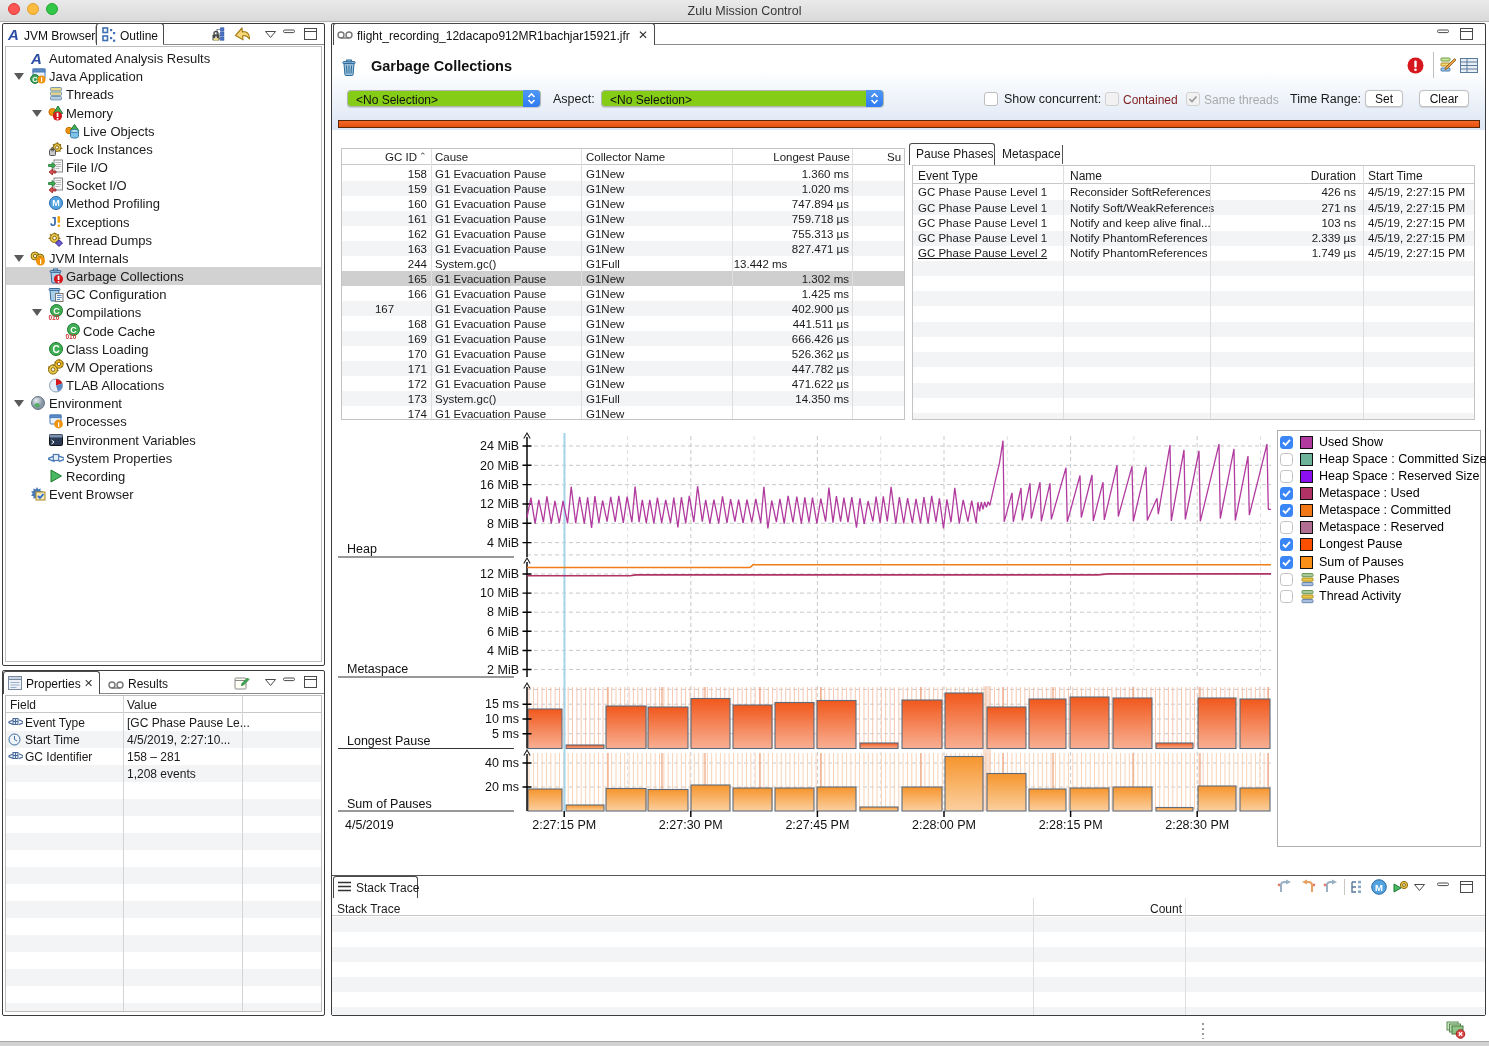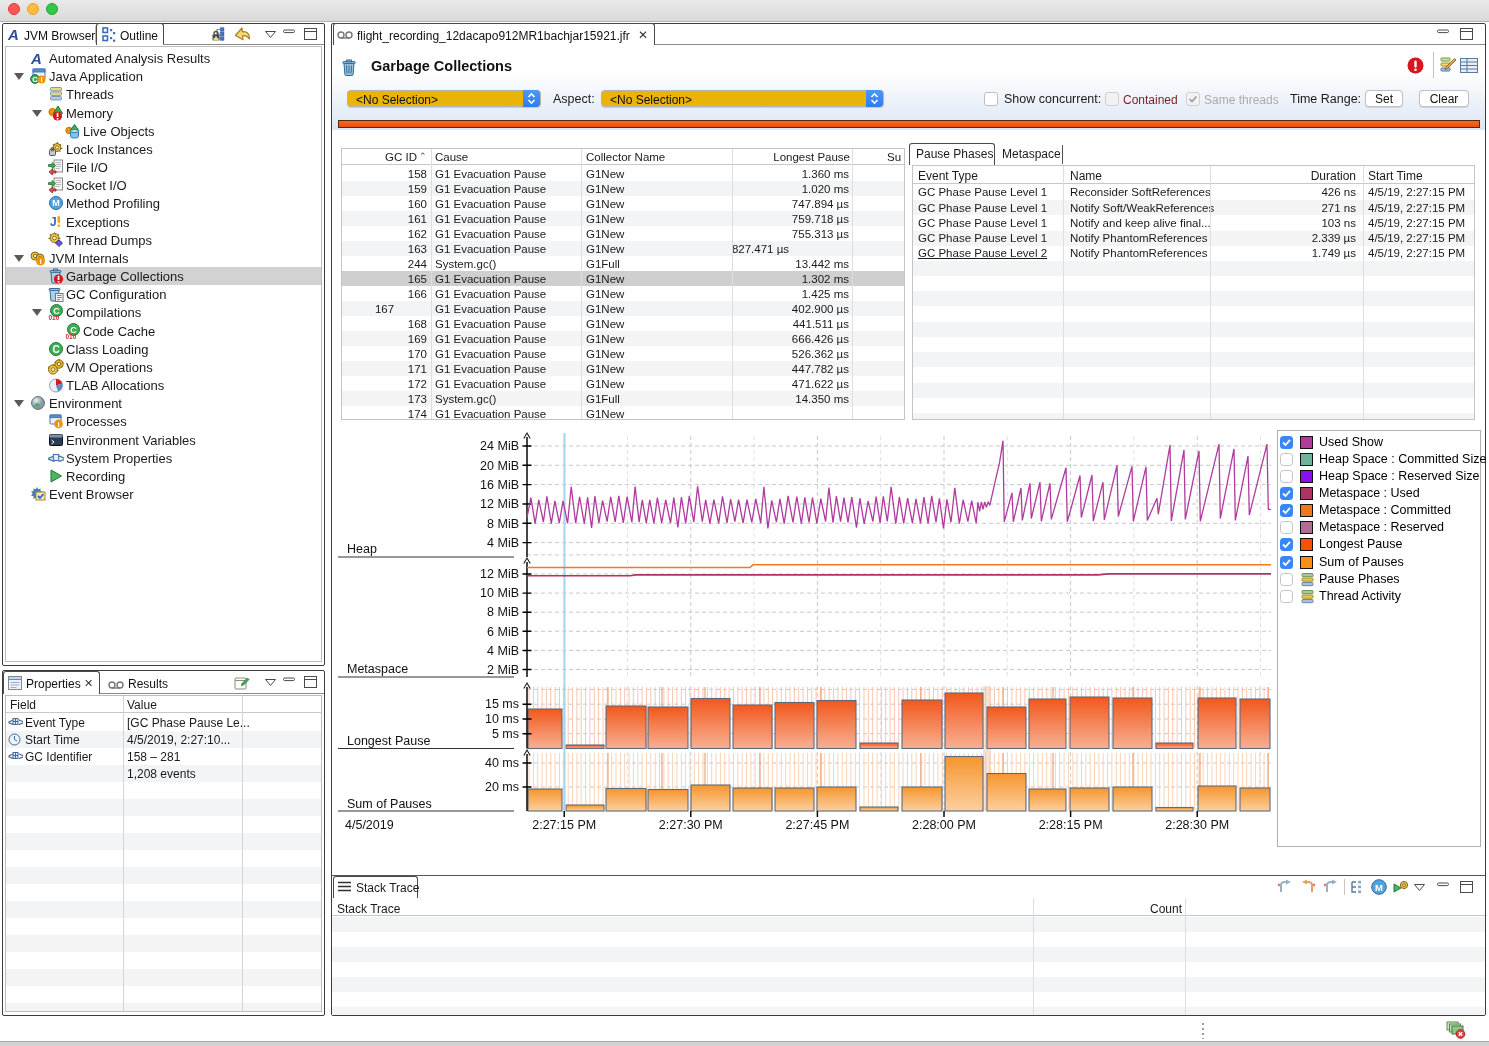--- a/index.html
+++ b/index.html
@@ -11,36 +11,37 @@
 .ttext{width:100%;text-align:center;top:4px;font-size:12.5px;color:#383838;}
 .panel{border:1px solid #3c3c3c;border-radius:2px;background:#fff;}
 .tabtxt{font-size:12px;color:#111;}
 .tab-sel{background:#fff;border:1px solid #4a4a4a;border-bottom:none;border-radius:3px 3px 0 0;}
 .hline{background:#8a8a8a;height:1px;}
 .treerow{position:absolute;left:6px;width:315px;height:18px;font-size:13px;}
 .treerow span.lbl{position:absolute;top:2px;white-space:nowrap;}
 .ticon{position:absolute;top:1px;width:16px;height:16px;}
 .twist{position:absolute;top:6px;width:0;height:0;border-left:5px solid transparent;border-right:5px solid transparent;border-top:7px solid #5a5a5a;}
 .grid{font-size:11.5px;}
-.combo{position:absolute;height:17px;background:#eab308;border:1px solid #b5b5b5;border-radius:4px;font-size:12px;box-shadow:0 0.5px 1px rgba(0,0,0,0.15);}
+.combo{position:absolute;height:17px;background:#84cc16;border:1px solid #b5b5b5;border-radius:4px;font-size:12px;box-shadow:0 0.5px 1px rgba(0,0,0,0.15);}
 .combo .cap{position:absolute;right:0;top:-1px;width:17px;height:17px;background:linear-gradient(#4f97f7,#2f7bf0);border-radius:0 4px 4px 0;}
 .combo .ctext{position:absolute;left:8px;top:1.5px;color:#111;}
 .btn{position:absolute;height:17px;background:#fff;border:1px solid #c0c0c0;border-radius:4px;font-size:12px;text-align:center;box-shadow:0 0.5px 1px rgba(0,0,0,0.12);color:#111;}
 .cb{position:absolute;width:14px;height:14px;border-radius:3px;background:#fff;border:1px solid #bdbdbd;}
 .lgrow{position:absolute;left:1px;height:17px;font-size:12.5px;white-space:nowrap;}
 .lgcb{position:absolute;left:1px;top:2px;width:13px;height:13px;border-radius:3.5px;}
 .lgsw{position:absolute;left:21px;top:2px;width:13px;height:13px;border:1.5px solid #111;}
 .lgtxt{position:absolute;left:40px;top:1px;color:#000;}
 </style></head><body>
 <div id="page">
 
 <div class="abs titlebar"></div>
 <div class="abs tl" style="left:8px;background:#fc5753;border:0.5px solid #de3a36;"></div>
 <div class="abs tl" style="left:27px;background:#fdbc40;border:0.5px solid #e0a131;"></div>
 <div class="abs tl" style="left:46px;background:#33c748;border:0.5px solid #24a534;"></div>
+<div class="abs ttext">Zulu Mission Control</div>
 <div class="abs panel" style="left:2px;top:23px;width:323px;height:643px;"></div>
     <div class="abs tab-sel" style="left:96px;top:23px;width:68px;height:22px;"></div>
     <div class="abs hline" style="left:163px;top:44px;width:161px;"></div>
     <div class="abs" style="left:95px;top:26px;width:1px;height:17px;background:#bbb;"></div>
     <div class="abs" style="left:7px;top:26px;">
       <svg width="16" height="16" viewBox="0 0 16 16">
         <text x="1" y="13.5" font-size="15" font-weight="bold" font-style="italic" fill="#2b4ea2">A</text>
       </svg>
     </div>
     <div class="abs tabtxt" style="left:24px;top:29px;">JVM Browser</div>
@@ -582,26 +583,26 @@
       <div class="abs grid" style="left:330px;top:63.5px;width:177px;text-align:right;">759.718 µs</div>
       <div class="abs" style="left:0;top:77px;width:564px;height:15px;background:#ffffff;"></div>
       <div class="abs grid" style="left:0;top:78.5px;width:85px;text-align:right;">162</div>
       <div class="abs grid" style="left:93px;top:78.5px;">G1 Evacuation Pause</div>
       <div class="abs grid" style="left:244px;top:78.5px;">G1New</div>
       <div class="abs grid" style="left:330px;top:78.5px;width:177px;text-align:right;">755.313 µs</div>
       <div class="abs" style="left:0;top:92px;width:564px;height:15px;background:#f3f4f6;"></div>
       <div class="abs grid" style="left:0;top:93.5px;width:85px;text-align:right;">163</div>
       <div class="abs grid" style="left:93px;top:93.5px;">G1 Evacuation Pause</div>
       <div class="abs grid" style="left:244px;top:93.5px;">G1New</div>
-      <div class="abs grid" style="left:330px;top:93.5px;width:177px;text-align:center;">827.471 µs</div>
+      <div class="abs grid" style="left:330px;top:93.5px;width:177px;text-align:right;">827.471 µs</div>
       <div class="abs" style="left:0;top:107px;width:564px;height:15px;background:#ffffff;"></div>
       <div class="abs grid" style="left:0;top:108.5px;width:85px;text-align:right;">244</div>
       <div class="abs grid" style="left:93px;top:108.5px;">System.gc()</div>
       <div class="abs grid" style="left:244px;top:108.5px;">G1Full</div>
-      <div class="abs grid" style="left:330px;top:108.5px;width:177px;text-align:right;">13.442 ms</div>
+      <div class="abs grid" style="left:330px;top:108.5px;width:177px;text-align:center;">13.442 ms</div>
       <div class="abs" style="left:0;top:122px;width:564px;height:15px;background:#cfcfcf;"></div>
       <div class="abs grid" style="left:0;top:123.5px;width:85px;text-align:right;">165</div>
       <div class="abs grid" style="left:93px;top:123.5px;">G1 Evacuation Pause</div>
       <div class="abs grid" style="left:244px;top:123.5px;">G1New</div>
       <div class="abs grid" style="left:330px;top:123.5px;width:177px;text-align:right;">1.302 ms</div>
       <div class="abs" style="left:0;top:137px;width:564px;height:15px;background:#ffffff;"></div>
       <div class="abs grid" style="left:0;top:138.5px;width:85px;text-align:right;">166</div>
       <div class="abs grid" style="left:93px;top:138.5px;">G1 Evacuation Pause</div>
       <div class="abs grid" style="left:244px;top:138.5px;">G1New</div>
       <div class="abs grid" style="left:330px;top:138.5px;width:177px;text-align:right;">1.425 ms</div>

